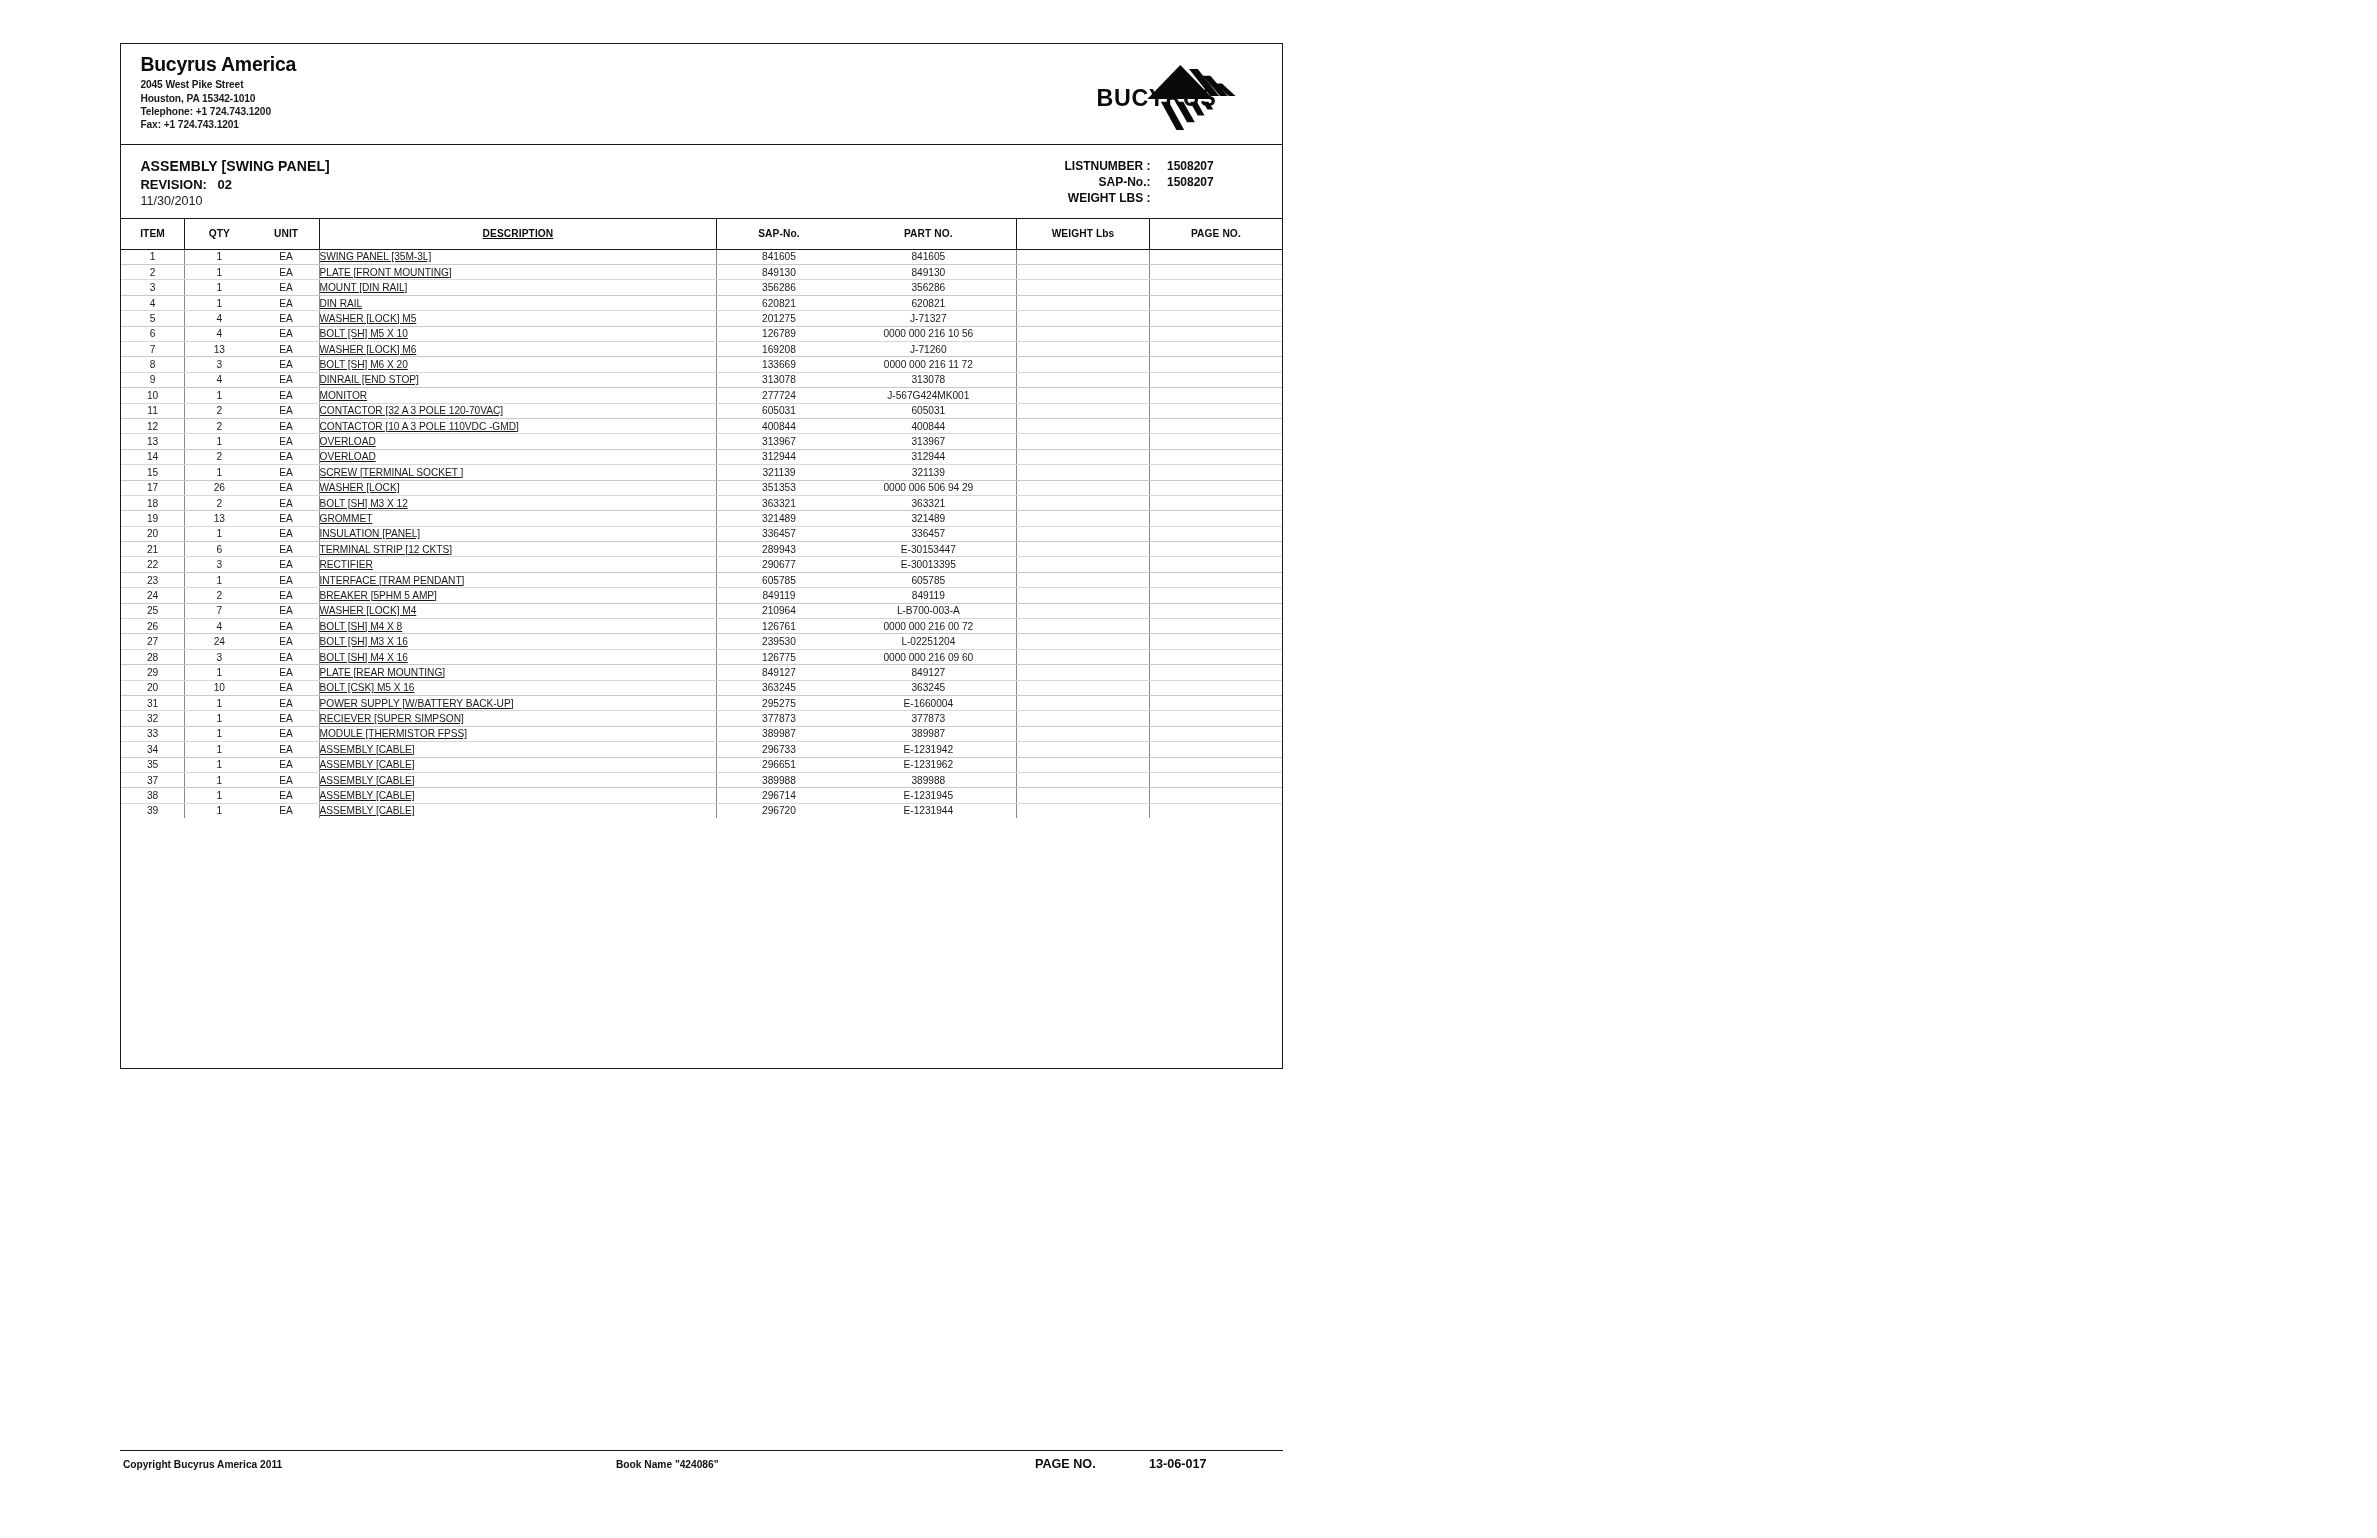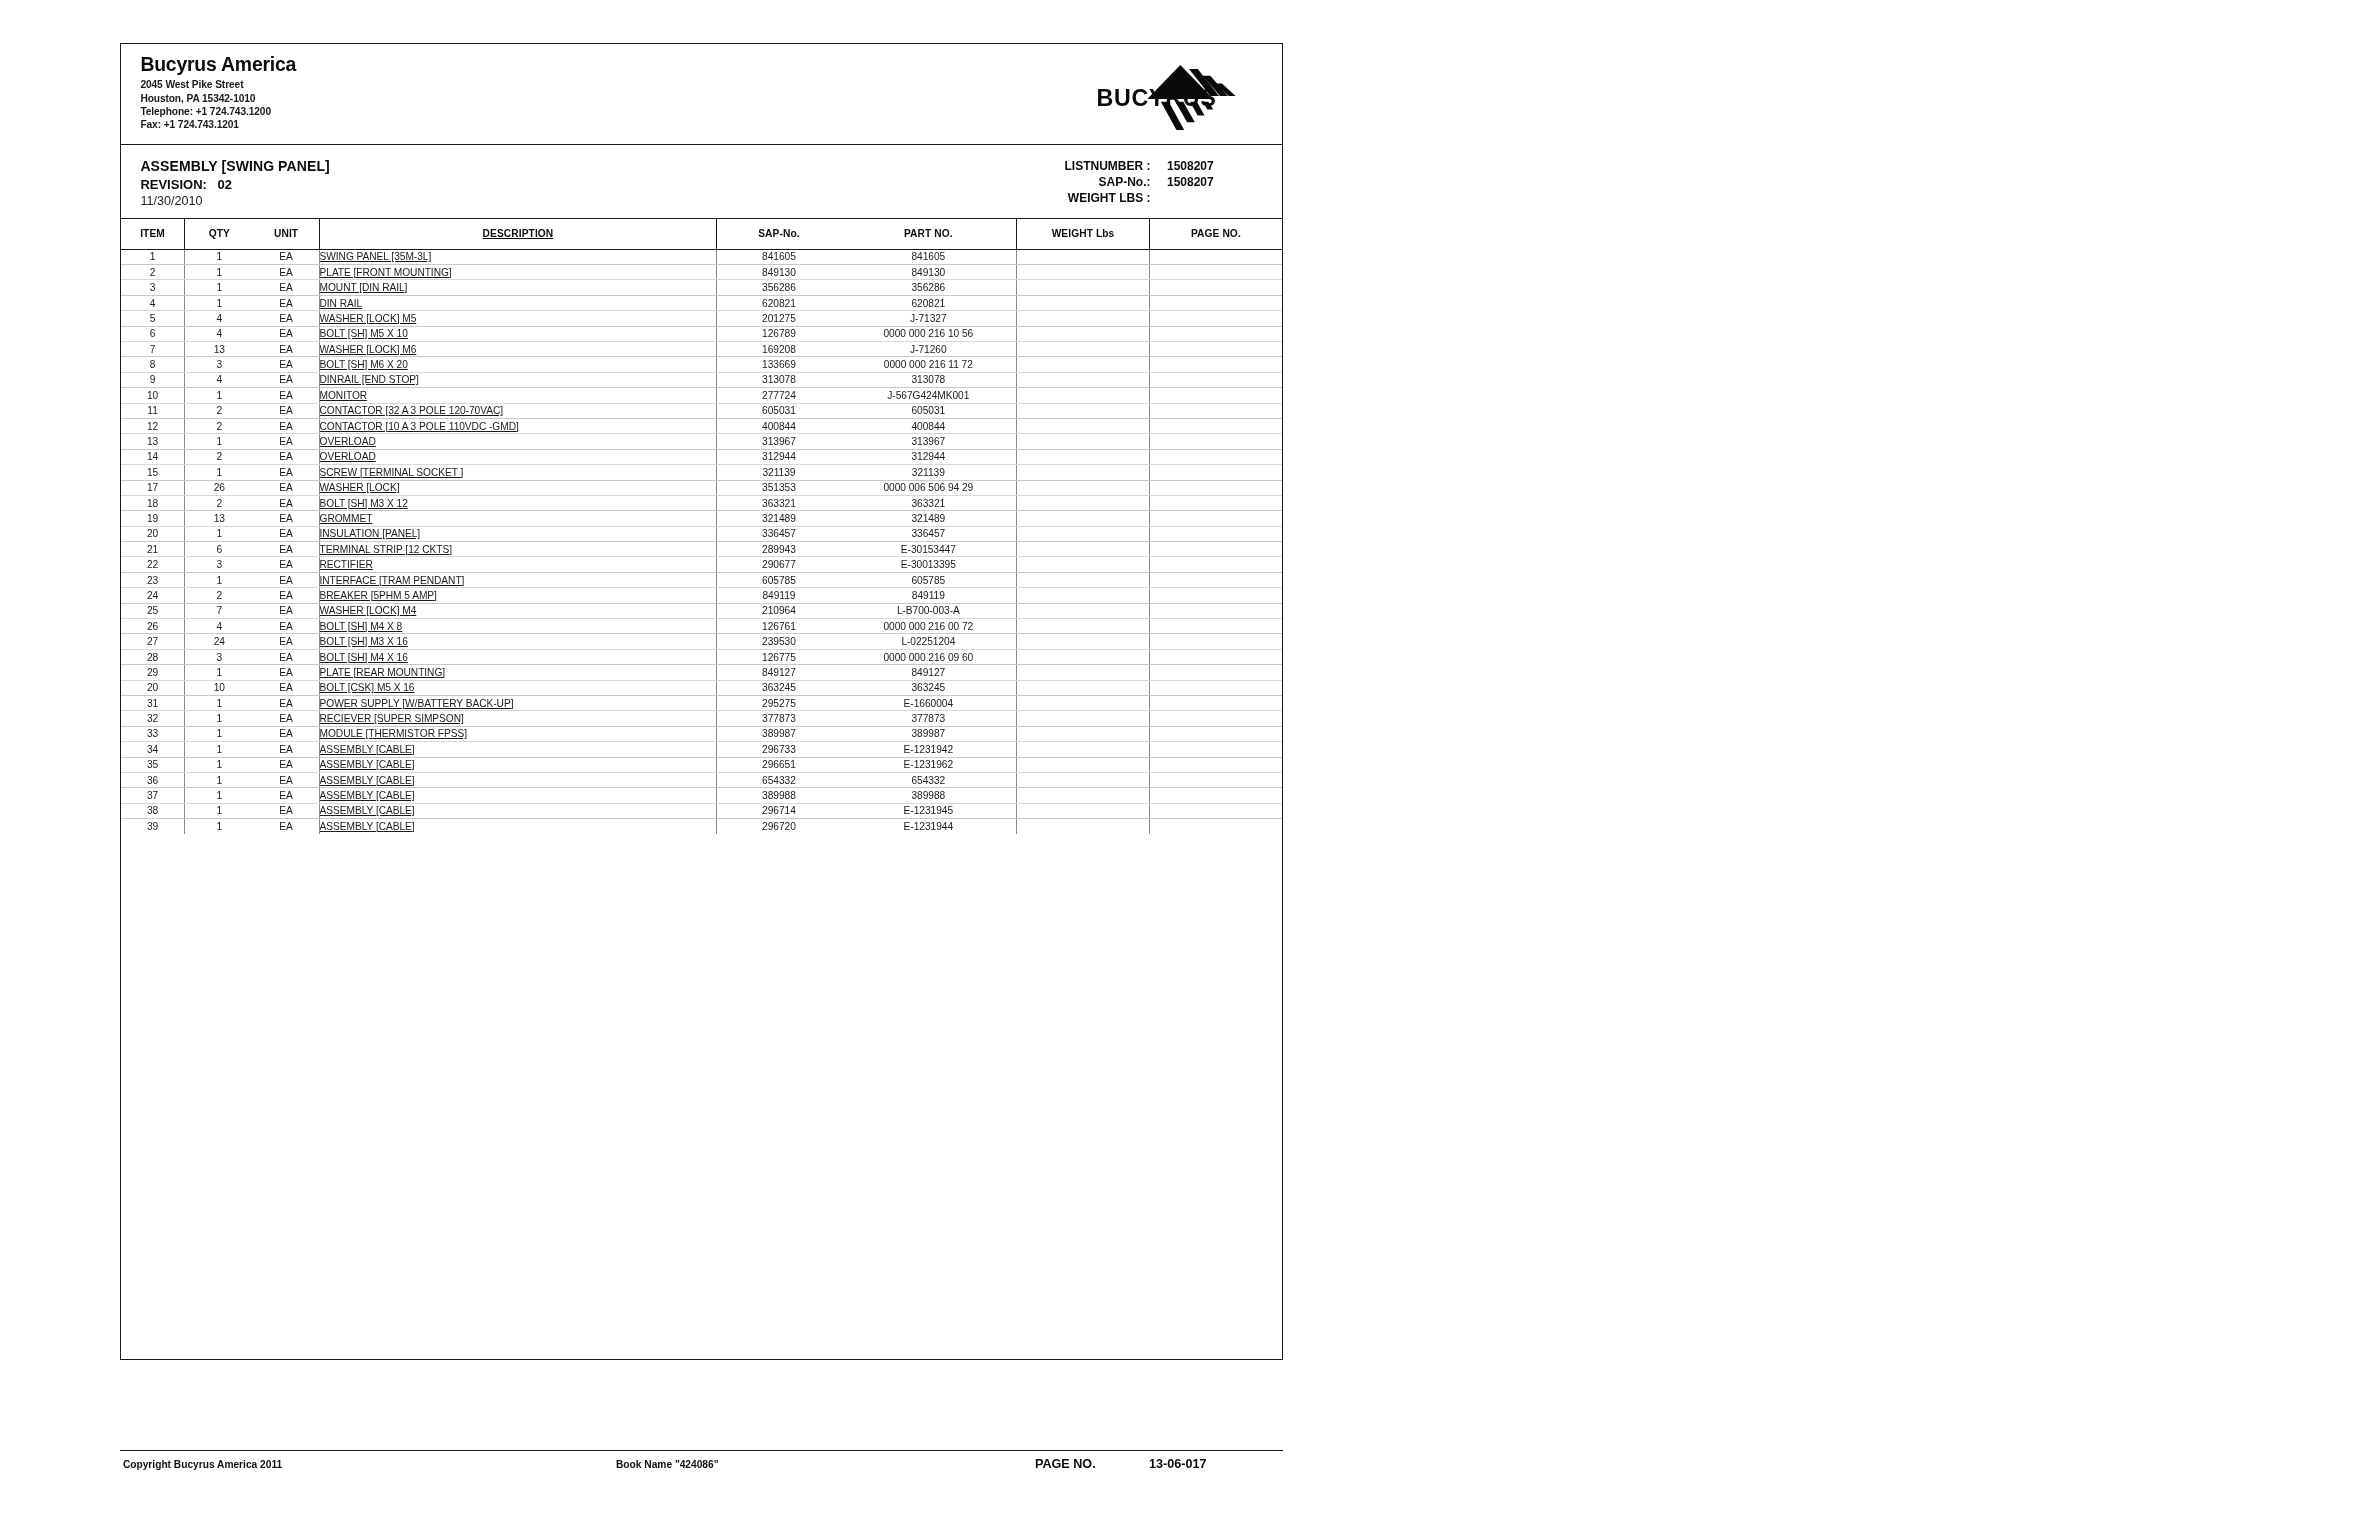--- a/index.html
+++ b/index.html
@@ -24,21 +24,21 @@
     height: 1447px;
     background: #ffffff;
   }
 
   
   .frame {
     position: absolute;
     left: 0;
     top: 0;
     width: 1163px;
-    height: 1317px;
+    height: 1026px;
     border: 1.5px solid #1a1a1a;
     box-sizing: border-box;
   }
 
   
   .letterhead {
     position: absolute;
     left: 0; top: 0;
     width: 100%;
     height: 101px;
@@ -661,30 +661,20 @@
               <td class="c-item">35</td>
               <td class="c-qty vline-l">1</td>
               <td class="c-unit">EA</td>
               <td class="c-desc vline-l vline-r">ASSEMBLY [CABLE]</td>
               <td class="c-sap">296651</td>
               <td class="c-part vline-r">E-1231962</td>
               <td class="c-wt vline-r"></td>
               <td class="c-page"></td>
             </tr>
             <tr class="prow">
-              <td class="c-item">36</td>
-              <td class="c-qty vline-l">1</td>
-              <td class="c-unit">EA</td>
-              <td class="c-desc vline-l vline-r">ASSEMBLY [CABLE]</td>
-              <td class="c-sap">654332</td>
-              <td class="c-part vline-r">654332</td>
-              <td class="c-wt vline-r"></td>
-              <td class="c-page"></td>
-            </tr>
-            <tr class="prow">
               <td class="c-item">37</td>
               <td class="c-qty vline-l">1</td>
               <td class="c-unit">EA</td>
               <td class="c-desc vline-l vline-r">ASSEMBLY [CABLE]</td>
               <td class="c-sap">389988</td>
               <td class="c-part vline-r">389988</td>
               <td class="c-wt vline-r"></td>
               <td class="c-page"></td>
             </tr>
             <tr class="prow">

